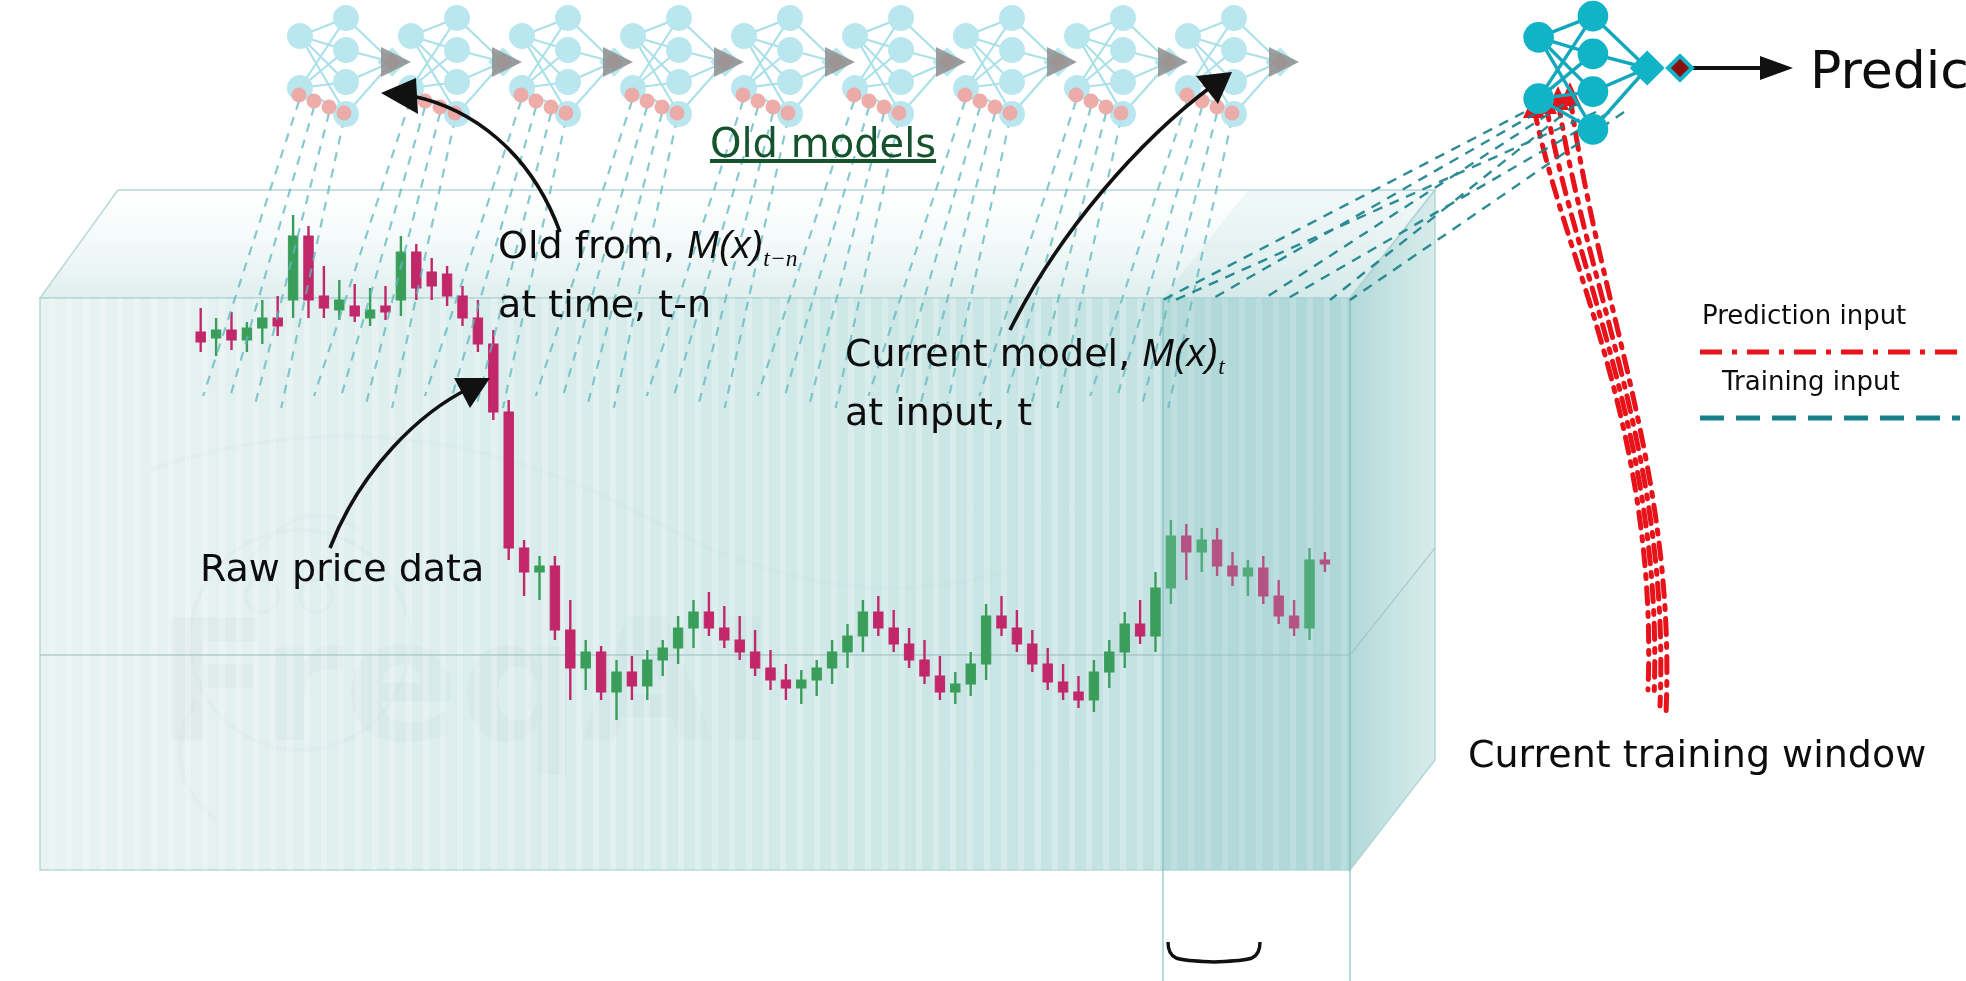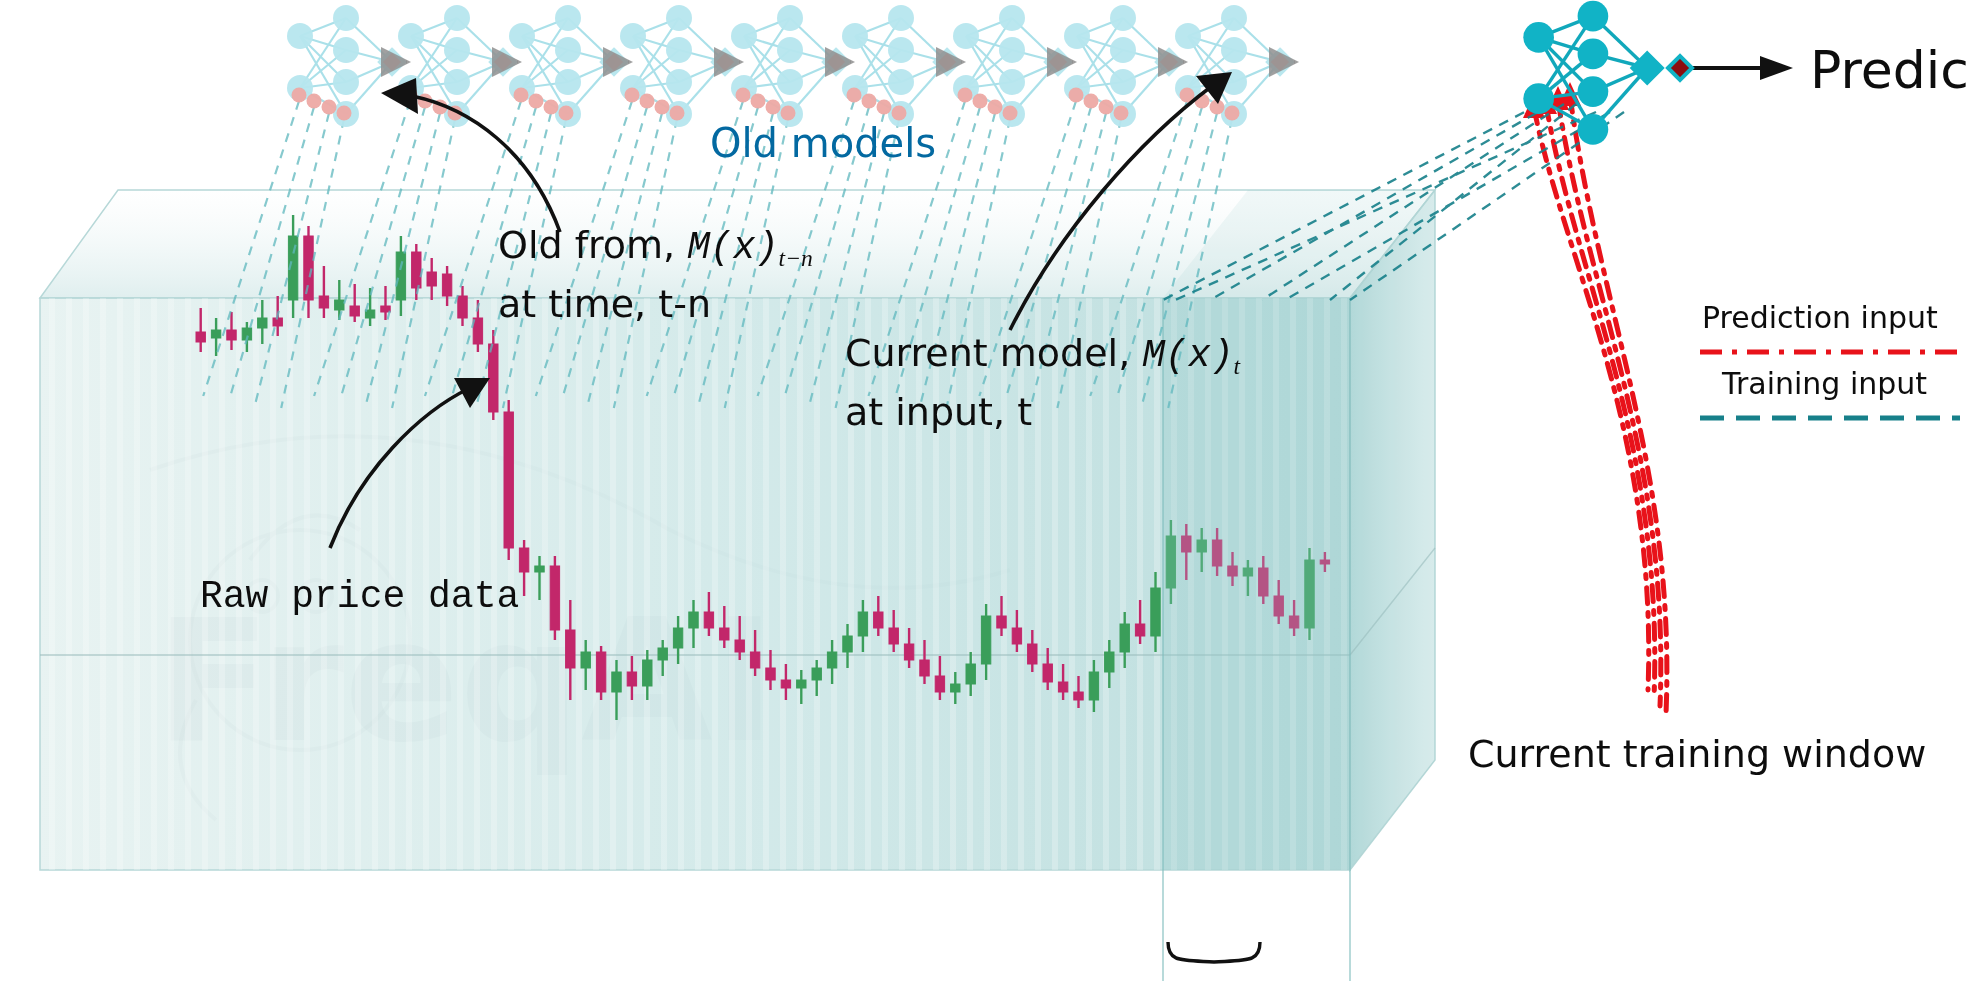--- a/index.html
+++ b/index.html
@@ -2,25 +2,25 @@
 <html><head>
 <meta charset="utf-8">
 <style>
   html,body{margin:0;padding:0;background:#fff;}
   body{width:1966px;height:981px;position:relative;overflow:hidden;
        font-family:"DejaVu Sans","Liberation Sans",sans-serif;}
   .stage{position:absolute;inset:0;}
   svg.layer{position:absolute;left:0;top:0;width:1966px;height:981px;overflow:visible;}
   .txt{position:absolute;color:#0d0d0d;white-space:nowrap;}
   .t-annot{font-size:38px;line-height:46px;}
-  .t-legend{font-size:30px;}
+  .t-legend{font-size:26px;}
   .t-pred{font-size:52px;}
-  .t-old{font-size:40px;color:#0369a1;}
+  .t-old{font-size:40px;color:#14532d;text-decoration:underline;}
   .t-win{font-size:38px;}
-  .mi{font-family:Liberation Mono, monospace;font-style:italic;}
+  .mi{font-family:Liberation Sans, sans-serif;font-style:italic;}
   .sub{font-size:0.62em;vertical-align:-0.32em;font-family:Liberation Serif, serif;font-style:italic;}
 </style>
 </head>
 <body>
 
 <div class="stage">
 
   <svg class="layer" viewBox="0 0 1966 981">
     <g opacity="0.10" fill="none" stroke="#9aa3ad" stroke-width="4">
       <circle cx="300" cy="640" r="110"></circle>
@@ -672,21 +672,21 @@
     <div>at time, t-n</div>
   </div>
 
   <div class="txt t-annot" style="left:845px;top:330px;">
     <div>
       <span>Current model, </span><span class="mi">M(x)</span><span class="sub">t</span>
     </div>
     <div>at input, t</div>
   </div>
 
-  <div class="txt t-annot" style="left:200px;top:574px;font-family:Liberation Mono, monospace;">
+  <div class="txt t-annot" style="left:200px;top:545px;">
     <div>Raw price data</div>
   </div>
 
   <div class="txt t-win" style="left:1468px;top:732px;">Current training window</div>
 
   <div class="txt t-legend" style="left:1702px;top:300px;">Prediction input</div>
   <div class="txt t-legend" style="left:1722px;top:366px;">Training input</div>
 
 </div>
 

